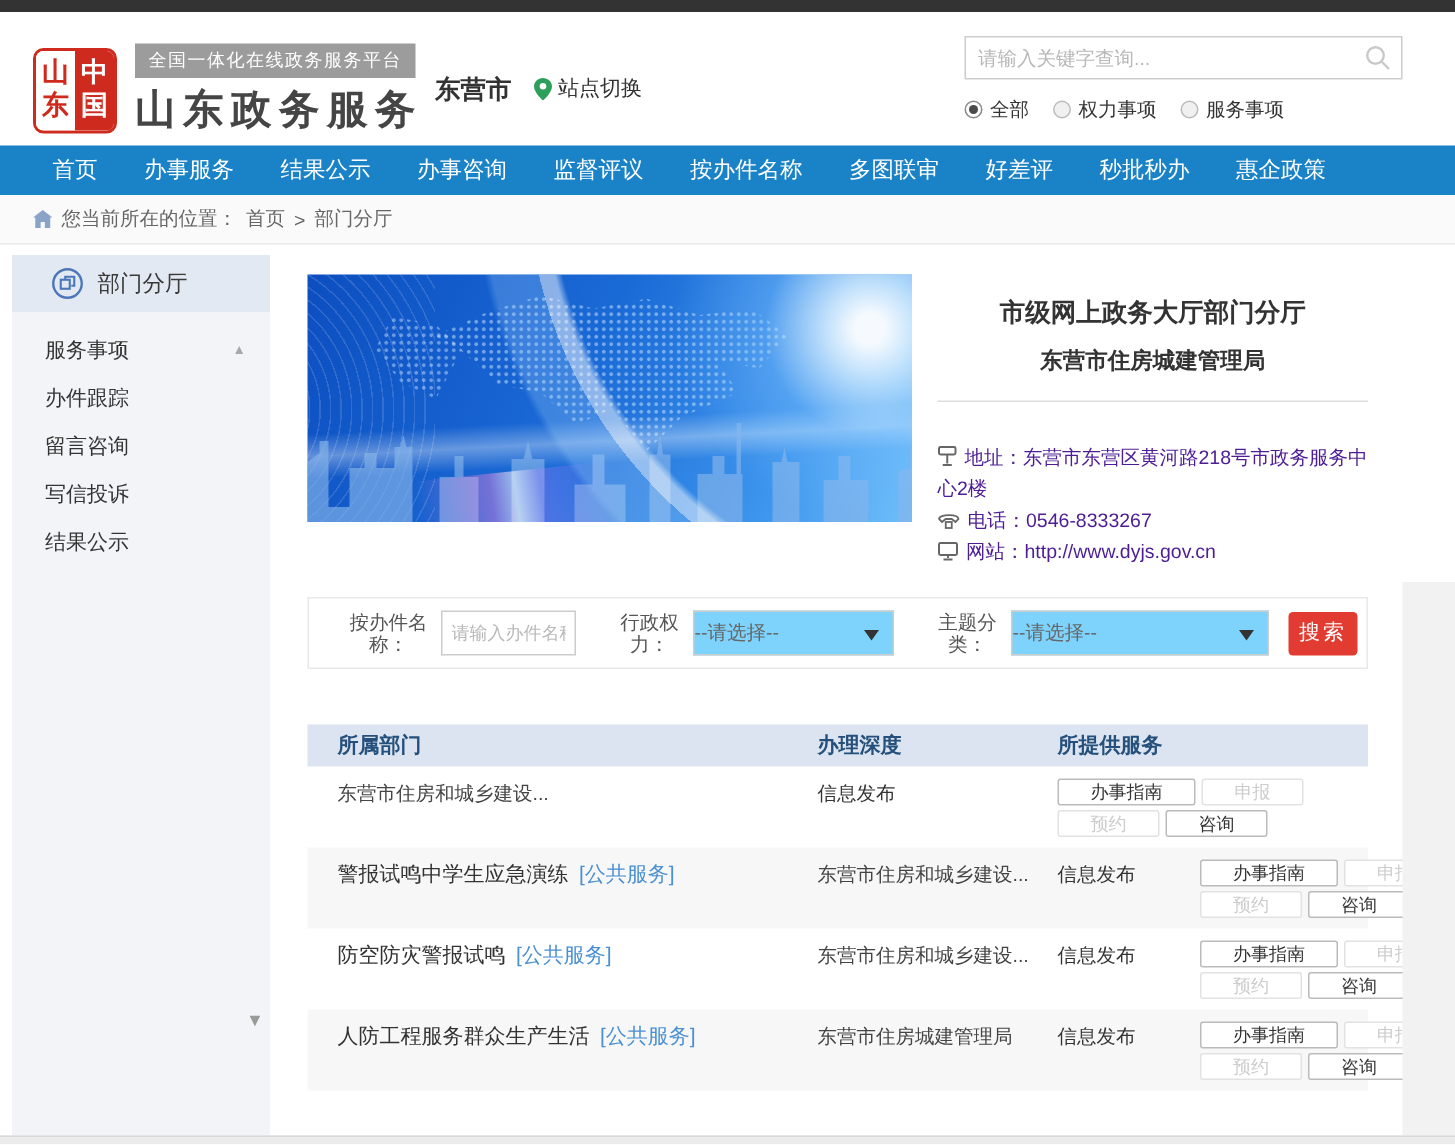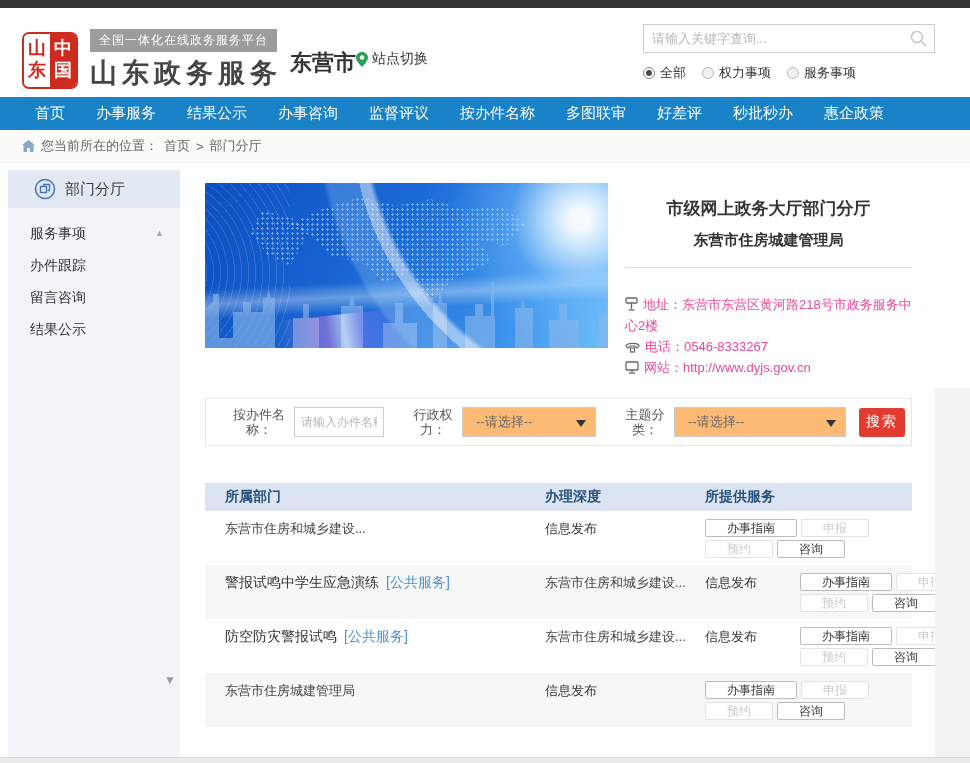--- a/index.html
+++ b/index.html
@@ -13,21 +13,21 @@
   
   .header { position:absolute; left:0; top:8px; width:970px; height:89px; background:#fff; }
   .logo { position:absolute; left:22px; top:21px; display:flex; align-items:center; }
   .seal { width:56px; height:57px; display:flex; border:2px solid #cf2a1e; border-radius:7px; overflow:hidden; background:#fff; }
   .seal-half { flex:1; display:flex; flex-direction:column; align-items:center; justify-content:center; font-weight:bold; font-size:18px; line-height:1.2; }
   .seal-left { color:#cf2a1e; background:#fff; }
   .seal-right { color:#fff; background:#cf2a1e; }
   .logo-text { margin-left:12px; }
   .platform-badge { display:inline-block; background:#9c9c9c; color:#fff; font-size:12px; padding:3px 9px; letter-spacing:1px; }
   .site-name { font-size:27px; font-weight:bold; color:#454545; letter-spacing:5px; margin-top:3px; }
-  .city-name { position:absolute; left:290px; top:40px; font-size:22px; font-weight:bold; color:#333; }
+  .city-name { position:absolute; left:290px; top:40px; font-size:17px; font-weight:bold; color:#333; }
   .site-switch { position:absolute; left:356px; top:42px; font-size:14px; color:#333; display:flex; align-items:center; gap:4px; cursor:pointer; }
   .search-box { position:absolute; right:35px; top:16px; width:292px; height:29px; border:1px solid #ccc; display:flex; align-items:center; background:#fff; }
   .search-box input { flex:1; border:none; outline:none; font-size:13px; padding:0 8px; color:#666; font-family:inherit; }
   .search-box input::placeholder { color:#b8b8b8; }
   .search-mag { margin-right:7px; display:flex; }
   .radio-row { position:absolute; right:35px; top:56px; width:292px; display:flex; gap:16px; font-size:13px; color:#333; align-items:center; }
   .radio-opt { display:flex; align-items:center; gap:5px; cursor:pointer; }
   .radio-dot { width:12px; height:12px; border-radius:50%; border:1px solid #8a8a8a; background:#fff; display:inline-flex; align-items:center; justify-content:center; }
   .radio-dot.sel::after { content:''; width:6px; height:6px; border-radius:50%; background:#4a4a4a; }
   .radio-dot.unsel { border-color:#bbb; background:#f0f0f0; }
@@ -61,31 +61,31 @@
   .b-planet { position:absolute; inset:0; background:radial-gradient(circle at 112% -42%, transparent 57%, rgba(255,255,255,.5) 58% 60%, rgba(170,215,255,.25) 60% 66%, transparent 67%); }
   .b-glow { position:absolute; left:-10px; right:-10px; top:96px; height:30px; background:linear-gradient(rgba(255,255,255,0), rgba(255,255,255,.35), rgba(255,255,255,0)); transform:rotate(-3deg); }
   .b-pink { position:absolute; left:-25px; bottom:-8px; width:330px; height:42px; background:linear-gradient(87deg, transparent 30%, rgba(255,130,220,.4) 45%, rgba(255,255,255,.55) 50%, rgba(185,125,255,.3) 55%, transparent 70%); transform:rotate(-6deg); }
   .b-sky { position:absolute; left:0; bottom:0; width:100%; height:70px; }
 
   
   .info { margin-left:17px; width:313px; padding-top:14px; }
   .info-title { text-align:center; font-size:17px; font-weight:bold; color:#333; }
   .info-sub { text-align:center; font-size:15px; font-weight:bold; color:#333; margin-top:11px; }
   .info-div { border:none; border-top:1px solid #ddd; margin:17px 0 0 0; }
-  .contact { margin-top:26px; font-size:13px; color:#ec4899; line-height:21px; }
+  .contact { margin-top:26px; font-size:13px; color:#4c1d95; line-height:21px; }
   .c-line { }
   .c-ico { display:inline-block; vertical-align:-2px; margin-right:5px; }
 
   
   .filter { margin-top:20px; width:707px; height:48px; border:1px solid #e8e8e8; display:flex; align-items:center; padding-left:24px; font-size:13px; color:#555; }
   .f-label { width:58px; text-align:center; line-height:15px; margin-right:6px; }
   .f-label.narrow { width:46px; margin-left:26px; }
   .f-input { width:90px; height:30px; border:1px solid #ccc; font-size:12px; padding:0 6px; color:#666; outline:none; font-family:inherit; }
   .f-input::placeholder { color:#b8b8b8; }
-  .f-select { position:relative; height:30px; border:1px solid #ccc; background:#fdba74; display:flex; align-items:center; padding-left:13px; font-size:13px; color:#666; cursor:pointer; }
+  .f-select { position:relative; height:30px; border:1px solid #ccc; background:#7dd3fc; display:flex; align-items:center; padding-left:0; font-size:13px; color:#666; cursor:pointer; }
   .f-select .tri { position:absolute; right:9px; top:12px; width:0; height:0; border-left:5px solid transparent; border-right:5px solid transparent; border-top:7px solid #333; }
   .f-sel1 { width:134px; }
   .f-sel2 { width:172px; }
   .f-btn { margin-left:13px; width:46px; height:29px; background:#e23b31; color:#fff; font-size:14px; border:none; border-radius:3px; cursor:pointer; letter-spacing:2px; font-family:inherit; }
 
   
   .table { margin-top:37px; width:707px; }
   .thead { height:28px; background:#dbe4f0; display:grid; grid-template-columns:320px 160px 95px auto; align-items:center; padding-left:20px; font-size:14px; font-weight:bold; color:#26507c; }
   .trow { display:grid; grid-template-columns:320px 160px 95px auto; padding:8px 0 4px 20px; min-height:37px; font-size:14px; color:#333; align-items:start; }
   .trow:nth-child(even) { background:#f7f7f7; }
@@ -194,20 +194,23 @@
     <div class="sb-list">
       <div class="sb-item">
         <span>服务事项</span>
         <span class="sb-arrow">▲</span>
       </div>
       <div class="sb-item">
         <span>办件跟踪</span>
       </div>
       <div class="sb-item">
         <span>留言咨询</span>
+      </div>
+      <div class="sb-item">
+        <span>写信投诉</span>
       </div>
       <div class="sb-item">
         <span>结果公示</span>
       </div>
     </div>
     <span class="sb-chevron">▼</span>
   </div>
 
   <div class="main">
 
@@ -317,20 +320,21 @@
                 <span class="svc-btn off">申报</span>
               </span>
               <span class="svc-line l2">
                 <span class="svc-btn off">预约</span>
                 <span class="svc-btn">咨询</span>
               </span>
             </span>
   </div>
 
   <div class="trow">
+    <span class="t-name"><span class="r-name">人防工程服务群众生产生活</span><a class="t-tag r-tag">[公共服务]</a></span>
     <span class="t-dept r-dept">东营市住房城建管理局</span>
     <span class="t-depth r-depth">信息发布</span>
     <span class="t-svc r-svc">
               <span class="svc-line">
                 <span class="svc-btn">办事指南</span>
                 <span class="svc-btn off">申报</span>
               </span>
               <span class="svc-line l2">
                 <span class="svc-btn off">预约</span>
                 <span class="svc-btn">咨询</span>

